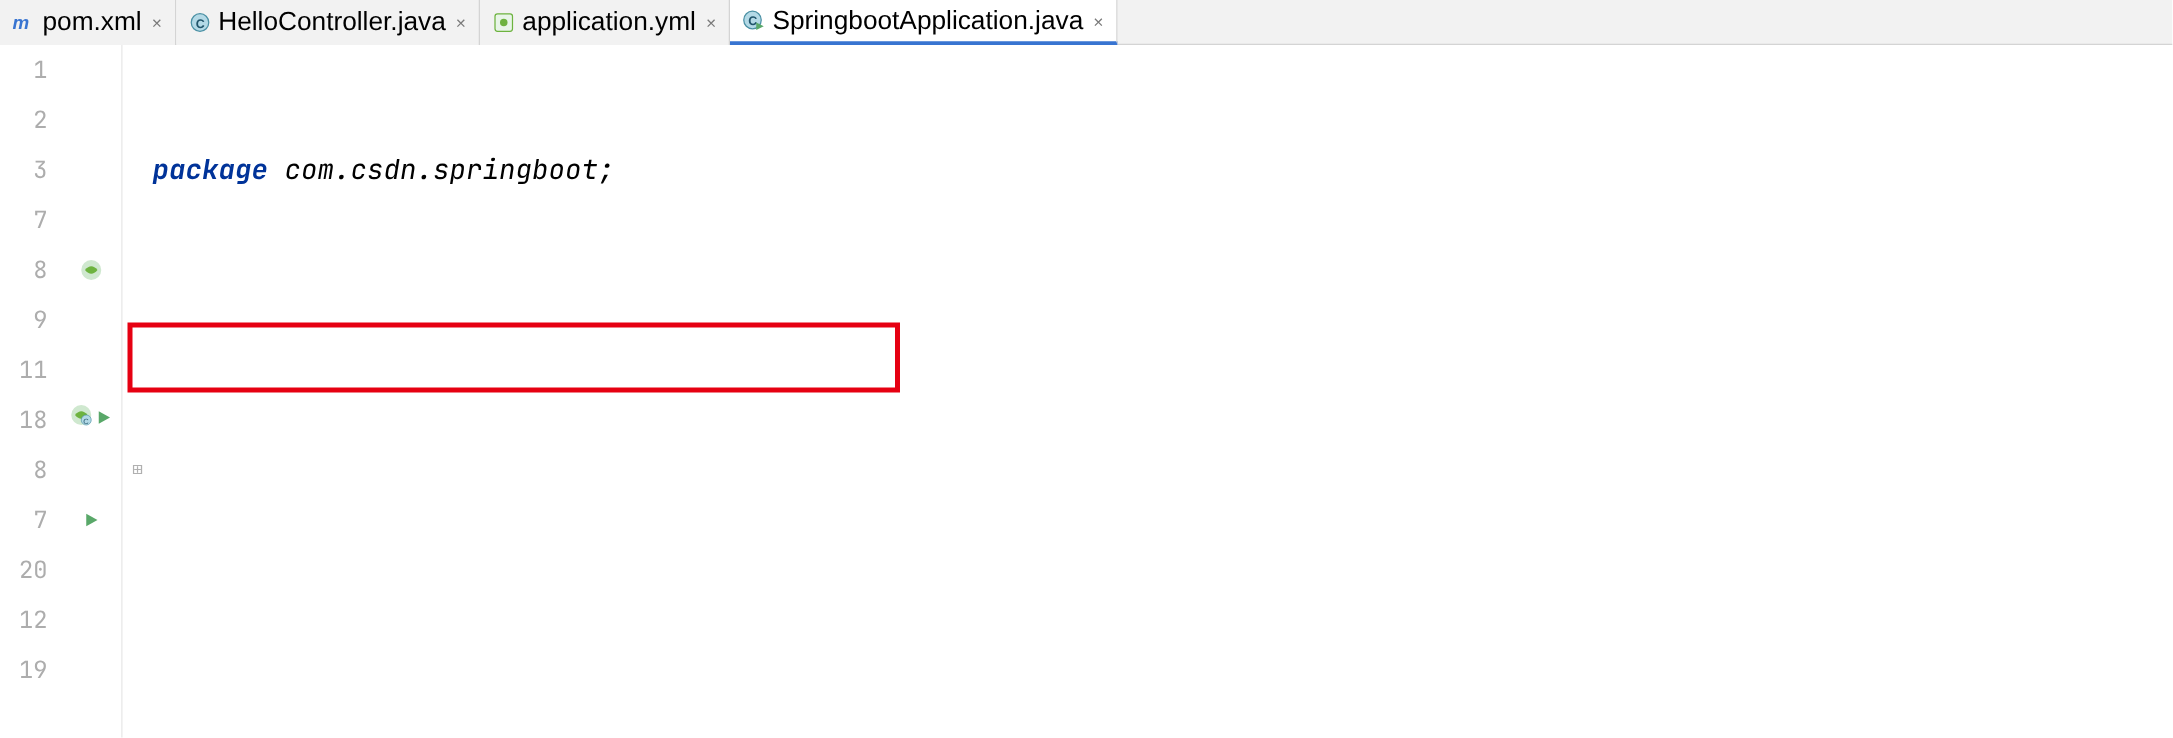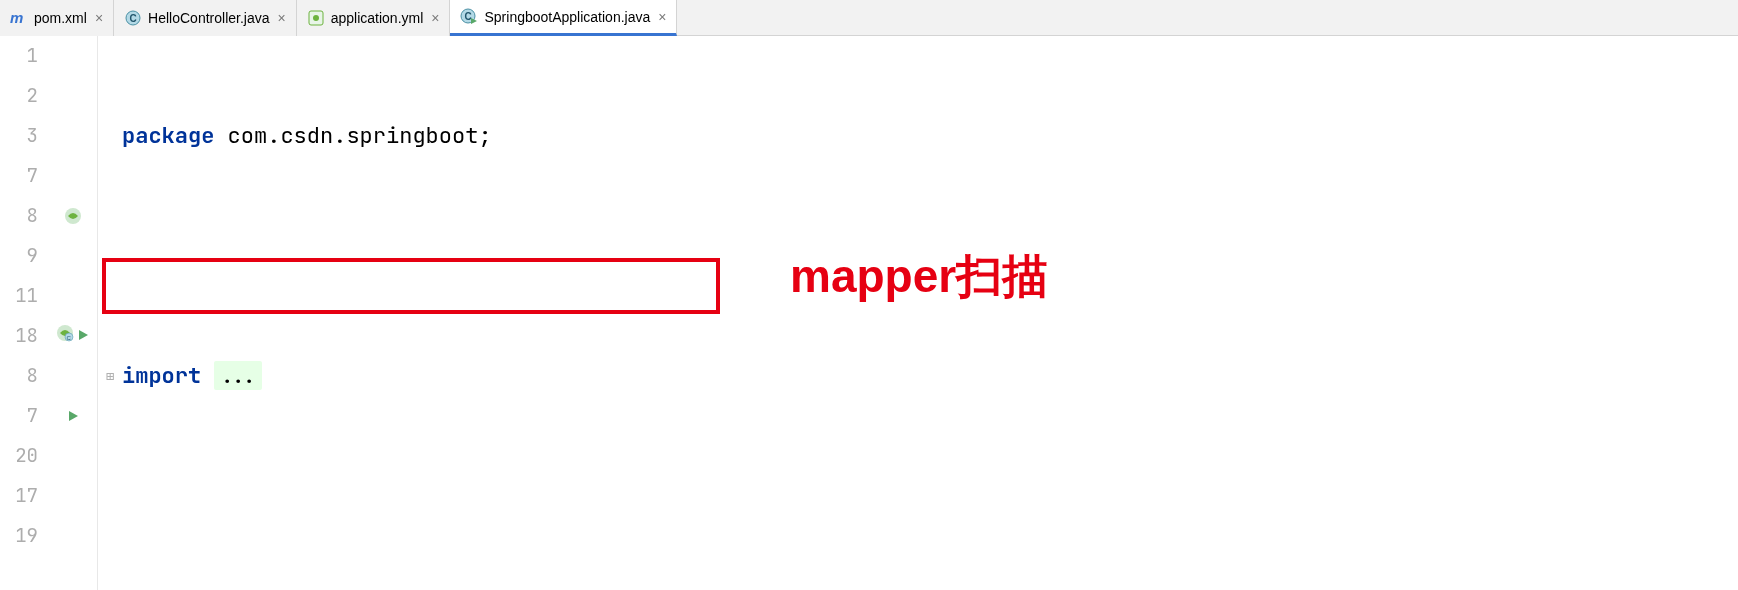--- a/index.html
+++ b/index.html
@@ -42,21 +42,21 @@
   .tab-icon {
     width: 18px;
     height: 18px;
     margin-right: 6px;
     display: inline-flex;
     align-items: center;
     justify-content: center;
   }
   .tab-label {
     color: #000000;
-    font-size: 14px;
+    font-size: 21px;
   }
   .tab-close {
     margin-left: 8px;
     color: #7a7a7a;
     font-size: 14px;
     cursor: pointer;
   }
   .editor-body {
     display: flex;
     flex: 1;
@@ -95,20 +95,21 @@
     line-height: 40px;
     position: relative;
     white-space: pre;
     padding-left: 6px;
   }
   .code-line {
     height: 40px;
     display: flex;
     align-items: flex-start;
     position: relative;
+    font-style: italic;
   }
   .fold-marker {
     position: absolute;
     left: 0px;
     width: 12px;
     text-align: center;
     color: #b0b0b0;
     font-size: 14px;
     cursor: pointer;
   }
@@ -183,21 +184,21 @@
       <div>2</div>
       <div>3</div>
       <div>7</div>
       <div>8</div>
       <div>9</div>
       <div>11</div>
       <div>18</div>
       <div>8</div>
       <div>7</div>
       <div>20</div>
-      <div>17</div>
+      <div>12</div>
       <div>19</div>
     </div>
 
     <div class="gutter-icons">
       <div class="gutter-icon-cell"></div>
       <div class="gutter-icon-cell"></div>
       <div class="gutter-icon-cell"></div>
       <div class="gutter-icon-cell"></div>
       <div class="gutter-icon-cell">
         <svg width="18" height="18" viewBox="0 0 18 18">
@@ -230,32 +231,30 @@
     </div>
 
     <div class="code-area">
       <div class="code-line">
         <span class="fold-marker"></span>
         <span style="padding-left:18px;"><span class="kw">package</span><span> com.csdn.springboot;</span></span>
       </div>
       <div class="code-line"></div>
       <div class="code-line">
         <span class="fold-marker">⊞</span>
-        <span style="padding-left:18px;"><span class="kw">import </span><span class="imp-dots">...</span></span>
       </div>
       <div class="code-line"></div>
       
       
       
       
       
       
       
       
       
 
       
       <div class="red-box" style="left:4px; top:222px; width:618px; height:56px;"></div>
-      <div class="red-text" style="left:692px; top:220px;">mapper扫描</div>
     </div>
 
   </div>
 </div>
 
 </body></html>

